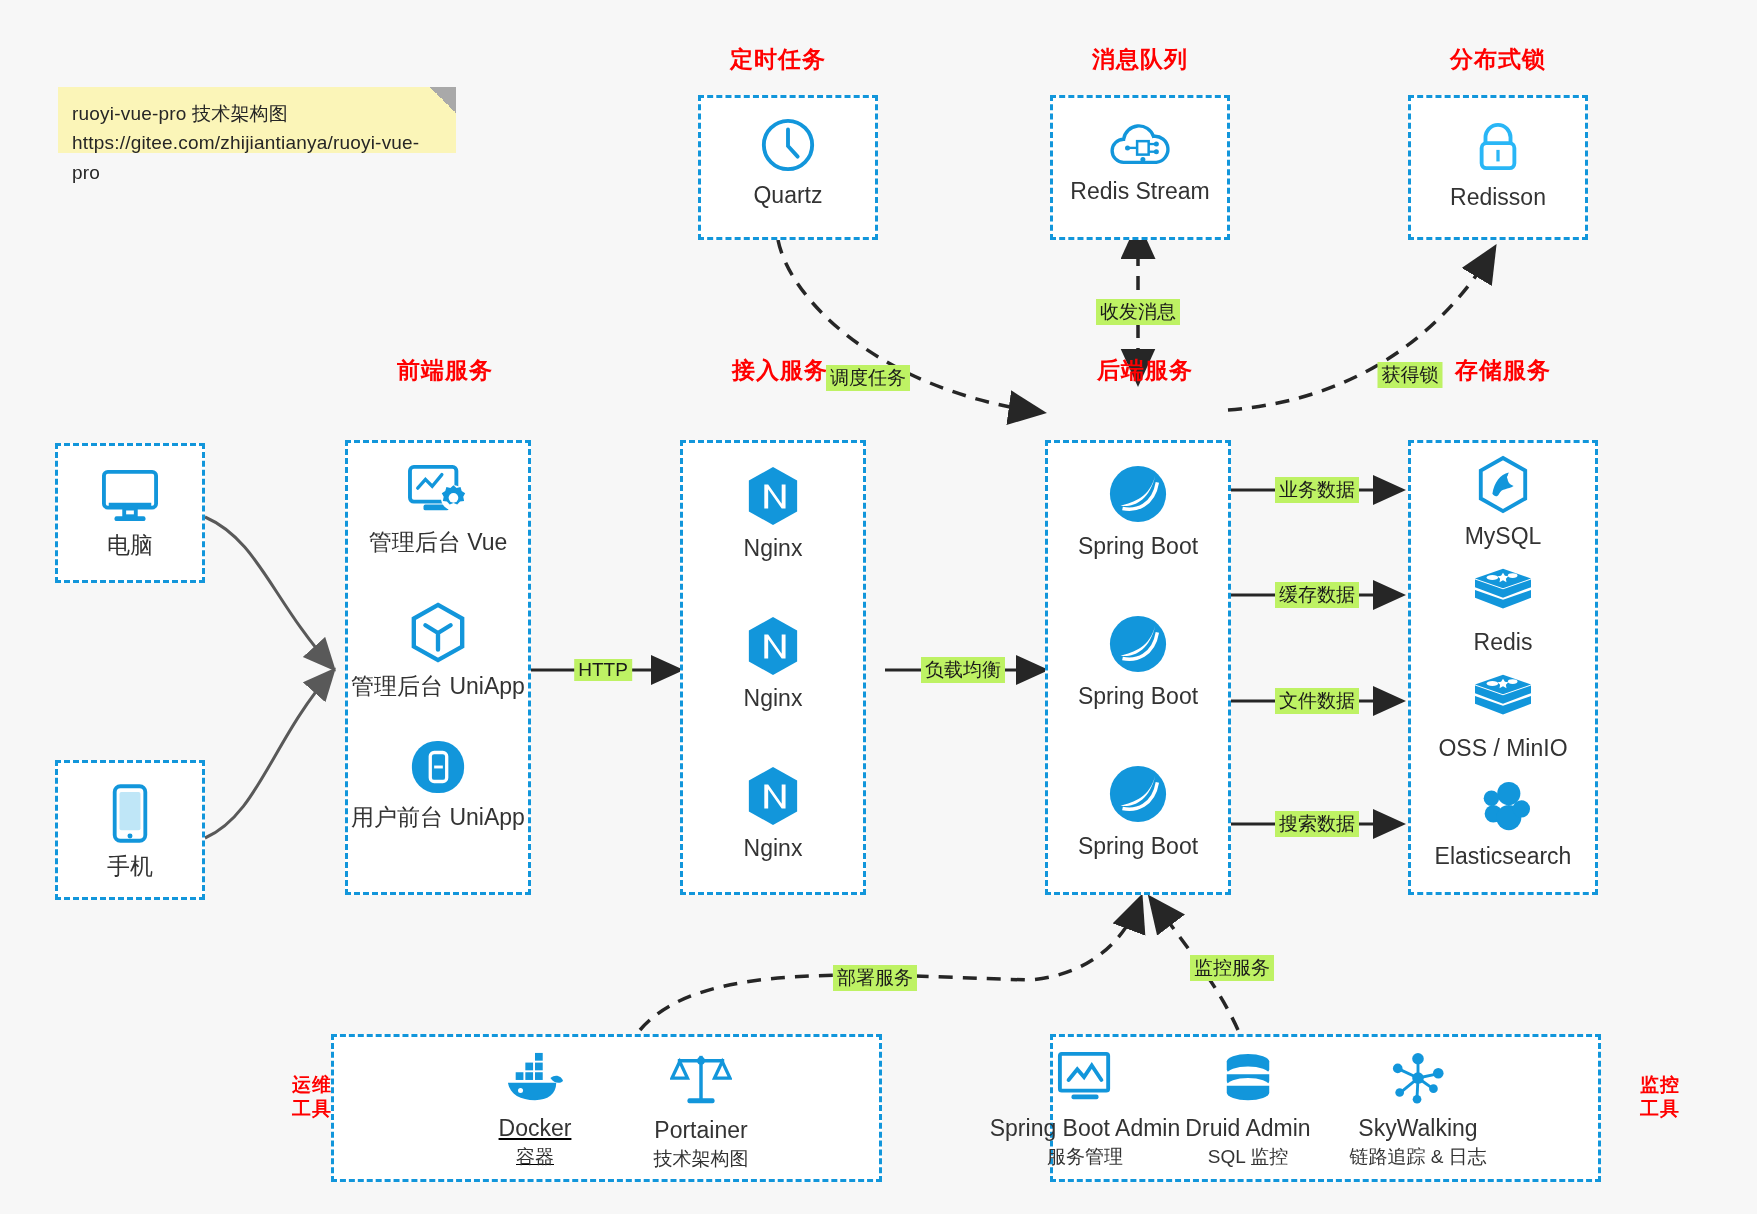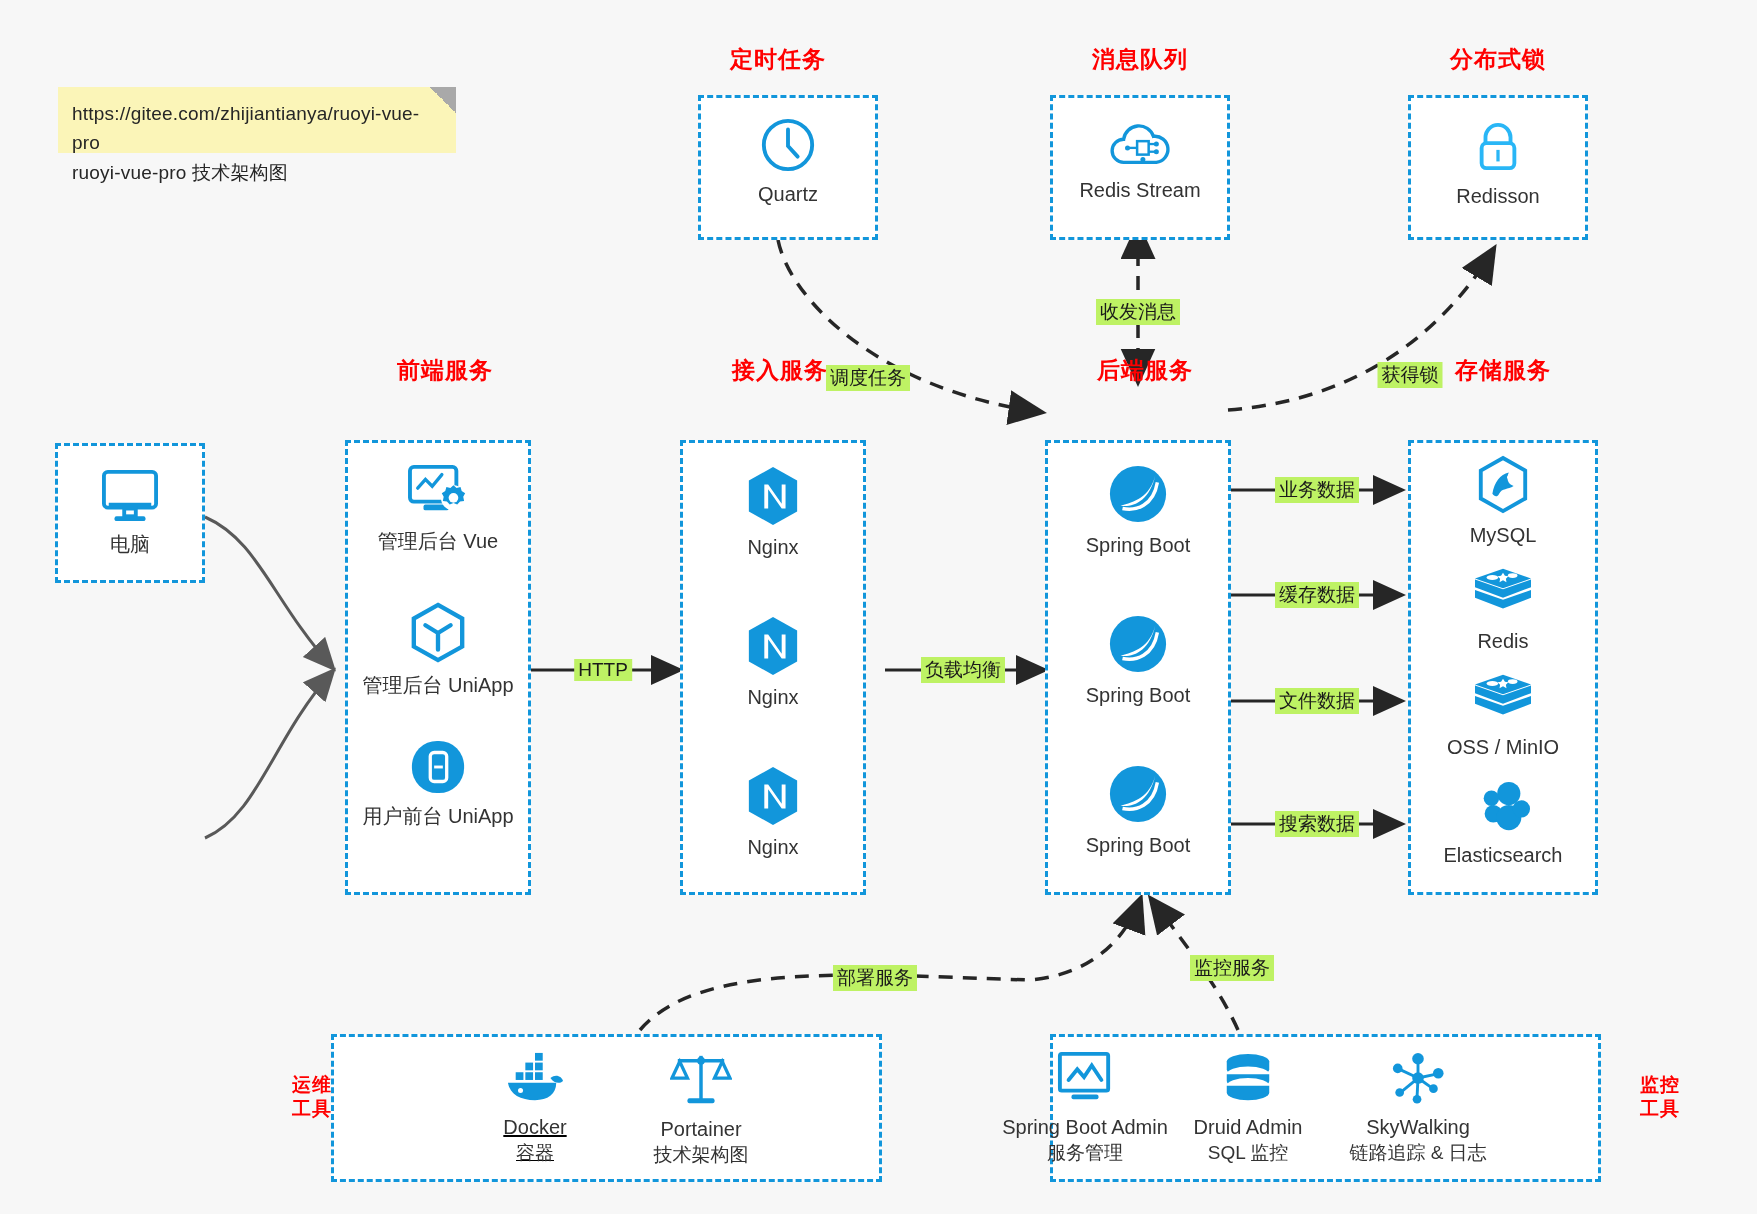--- a/index.html
+++ b/index.html
@@ -32,21 +32,21 @@
   }
   .grp-title{
     position:absolute;color:#ff0000;font-weight:bold;font-size:23px;
     letter-spacing:1px;white-space:nowrap;text-align:center;
   }
   .node{
     position:absolute;width:100%;
     display:flex;flex-direction:column;align-items:center;
   }
   .node .lbl{
-    font-size:20px;color:#333;margin-top:7px;white-space:nowrap;line-height:1.3;
+    font-size:23px;color:#333;margin-top:7px;white-space:nowrap;line-height:1.3;
     text-align:center;
   }
   .node .lbl2{font-size:19px;color:#333;line-height:1.35;white-space:nowrap;}
   .ico{display:block;}
 
   
   .elabel{
     position:absolute;background:#bef264;padding:0 4px;
     font-size:19px;color:#1a1a1a;white-space:nowrap;
     transform:translate(-50%,-50%);
@@ -92,36 +92,46 @@
     <path d="M1231,701 L1400,701" fill="none" stroke="#262626" stroke-width="3" marker-end="url(#ahBlack)"></path>
     <path d="M1231,824 L1400,824" fill="none" stroke="#262626" stroke-width="3" marker-end="url(#ahBlack)"></path>
 
     <path d="M640,1030 C700,960 860,975 1030,980 C1090,975 1125,940 1140,900" fill="none" stroke="#262626" stroke-width="3.5" stroke-dasharray="14 10" marker-end="url(#ahBlack)"></path>
 
     <path d="M1238,1030 C1220,990 1190,950 1152,900" fill="none" stroke="#262626" stroke-width="3.5" stroke-dasharray="14 10" marker-end="url(#ahBlack)"></path>
   </svg>
 
   <div class="note">
     <div class="fold"></div>
+    <div>ruoyi-vue-pro 技术架构图</div>
     <div>https://gitee.com/zhijiantianya/ruoyi-vue-pro</div>
-    <div>ruoyi-vue-pro 技术架构图</div>
   </div>
 
   <div class="grp" style="left:55px;top:443px;width:150px;height:140px;">
     <div class="node" style="top:22px;">
       <svg class="ico" width="62" height="56" viewBox="0 0 64 58">
         <rect x="5" y="4" width="54" height="37" rx="4" fill="none" stroke="#1296db" stroke-width="4"></rect>
         <rect x="10" y="36" width="44" height="6" fill="#1296db"></rect>
         <rect x="26" y="42" width="12" height="8" fill="none" stroke="#1296db" stroke-width="4"></rect>
         <rect x="16" y="50" width="32" height="5" rx="2" fill="#1296db"></rect>
       </svg>
       <div class="lbl">电脑</div>
     </div>
   </div>
 
+  <div class="grp" style="left:55px;top:760px;width:150px;height:140px;">
+    <div class="node" style="top:20px;">
+      <svg class="ico" width="44" height="62" viewBox="0 0 46 64">
+        <rect x="7" y="3" width="32" height="57" rx="6" fill="none" stroke="#1296db" stroke-width="4"></rect>
+        <rect x="12" y="9" width="22" height="40" rx="2" fill="#bfe6f7"></rect>
+        <circle cx="23" cy="55" r="2.6" fill="#1296db"></circle>
+      </svg>
+      <div class="lbl">手机</div>
+    </div>
+  </div>
 
   <div class="grp-title" style="left:698px;top:44px;width:160px;">定时任务</div>
   <div class="grp" style="left:698px;top:95px;width:180px;height:145px;">
     <div class="node" style="top:18px;">
       <svg class="ico" width="58" height="58" viewBox="0 0 60 60">
         <circle cx="30" cy="30" r="25" fill="none" stroke="#1296db" stroke-width="4"></circle>
         <path d="M30,14 L30,31 L40,42" fill="none" stroke="#1296db" stroke-width="4" stroke-linecap="round"></path>
       </svg>
       <div class="lbl">Quartz</div>
     </div>

